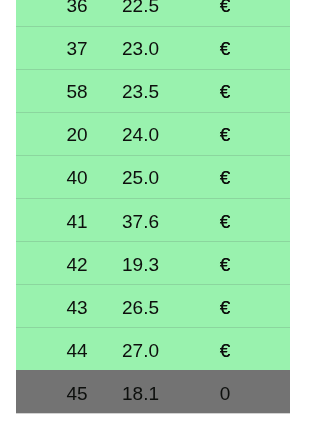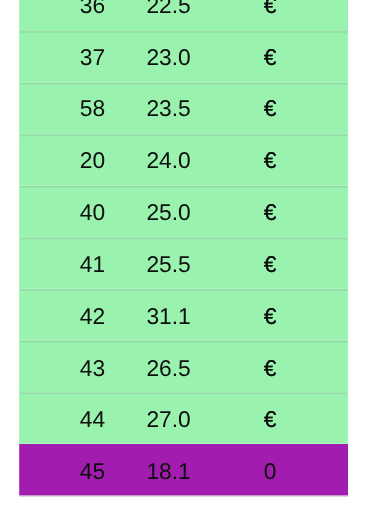--- a/index.html
+++ b/index.html
@@ -1,21 +1,21 @@
 <!DOCTYPE html>
 <html><head>
 <meta charset="utf-8">
 <style>
   html,body{margin:0;padding:0;}
   body{width:310px;height:430px;background:#ffffff;overflow:hidden;
        font-family:"Liberation Sans",sans-serif;}
   .size-table{position:absolute;left:16px;top:-17px;width:274px;}
   .size-row{position:relative;height:43.05px;background:#99f2ae;}
   .size-row + .size-row{box-shadow:inset 0 1px 0 rgba(110,150,122,0.30);}
-  .size-row.is-plain{background:#a21caf;box-shadow:none;}
+  .size-row.is-plain{background:#737373;box-shadow:none;}
   .cell{position:absolute;top:1.3px;height:43.05px;line-height:43.05px;
         text-align:center;font-size:19px;color:#0d0f0d;
         -webkit-font-smoothing:antialiased;transform:translateZ(0);}
   .col-size{left:0;width:122px;}
   .col-length{left:85px;width:79px;}
   .col-unit{left:169px;width:80px;text-shadow:0 0 0.4px #0d0f0d;}
   .is-plain .col-unit{text-shadow:none;}
   .bottom-rule{position:absolute;left:16px;top:413px;width:274px;height:1px;
                background:#d2d2d2;}
 </style>
@@ -43,26 +43,26 @@
     <div class="cell col-length">24.0</div>
     <div class="cell col-unit">€</div>
   </div>
   <div class="size-row">
     <div class="cell col-size">40</div>
     <div class="cell col-length">25.0</div>
     <div class="cell col-unit">€</div>
   </div>
   <div class="size-row">
     <div class="cell col-size">41</div>
-    <div class="cell col-length">25.5</div>
+    <div class="cell col-length">37.6</div>
     <div class="cell col-unit">€</div>
   </div>
   <div class="size-row">
     <div class="cell col-size">42</div>
-    <div class="cell col-length">31.1</div>
+    <div class="cell col-length">19.3</div>
     <div class="cell col-unit">€</div>
   </div>
   <div class="size-row">
     <div class="cell col-size">43</div>
     <div class="cell col-length">26.5</div>
     <div class="cell col-unit">€</div>
   </div>
   <div class="size-row">
     <div class="cell col-size">44</div>
     <div class="cell col-length">27.0</div>

